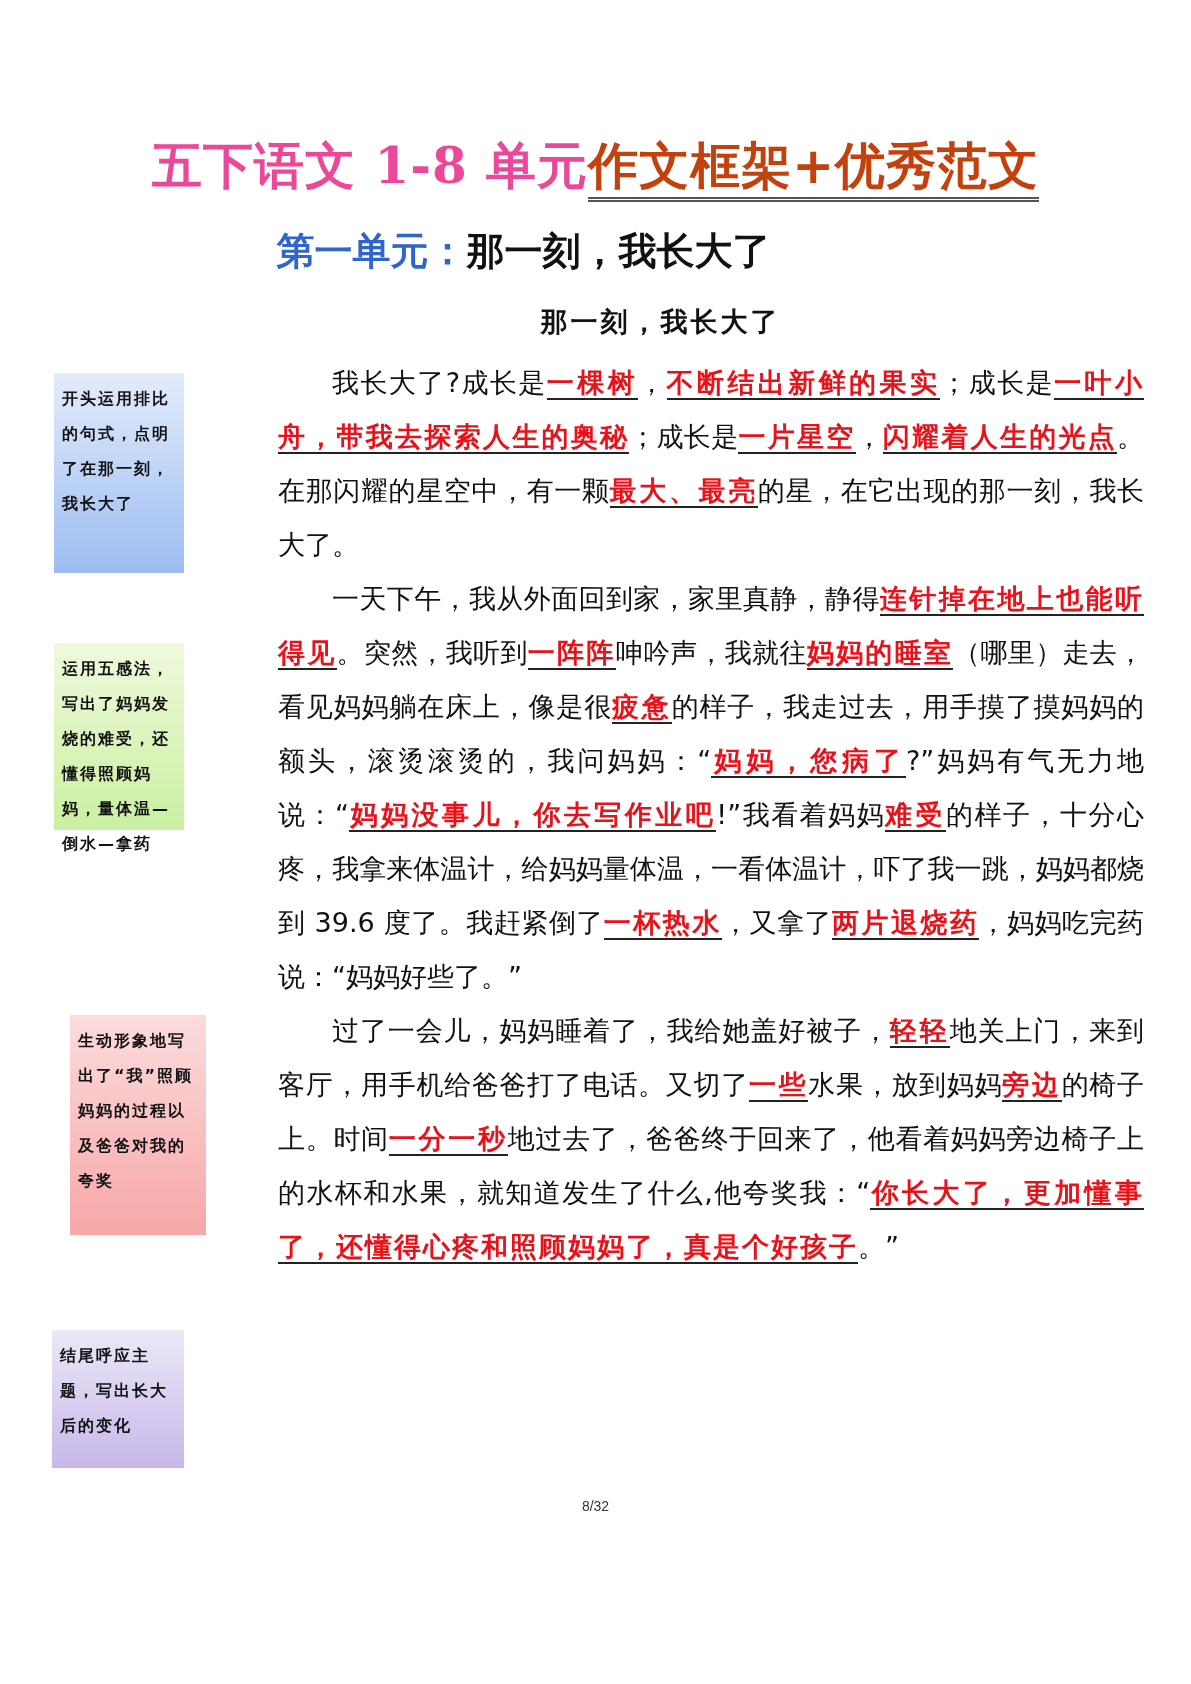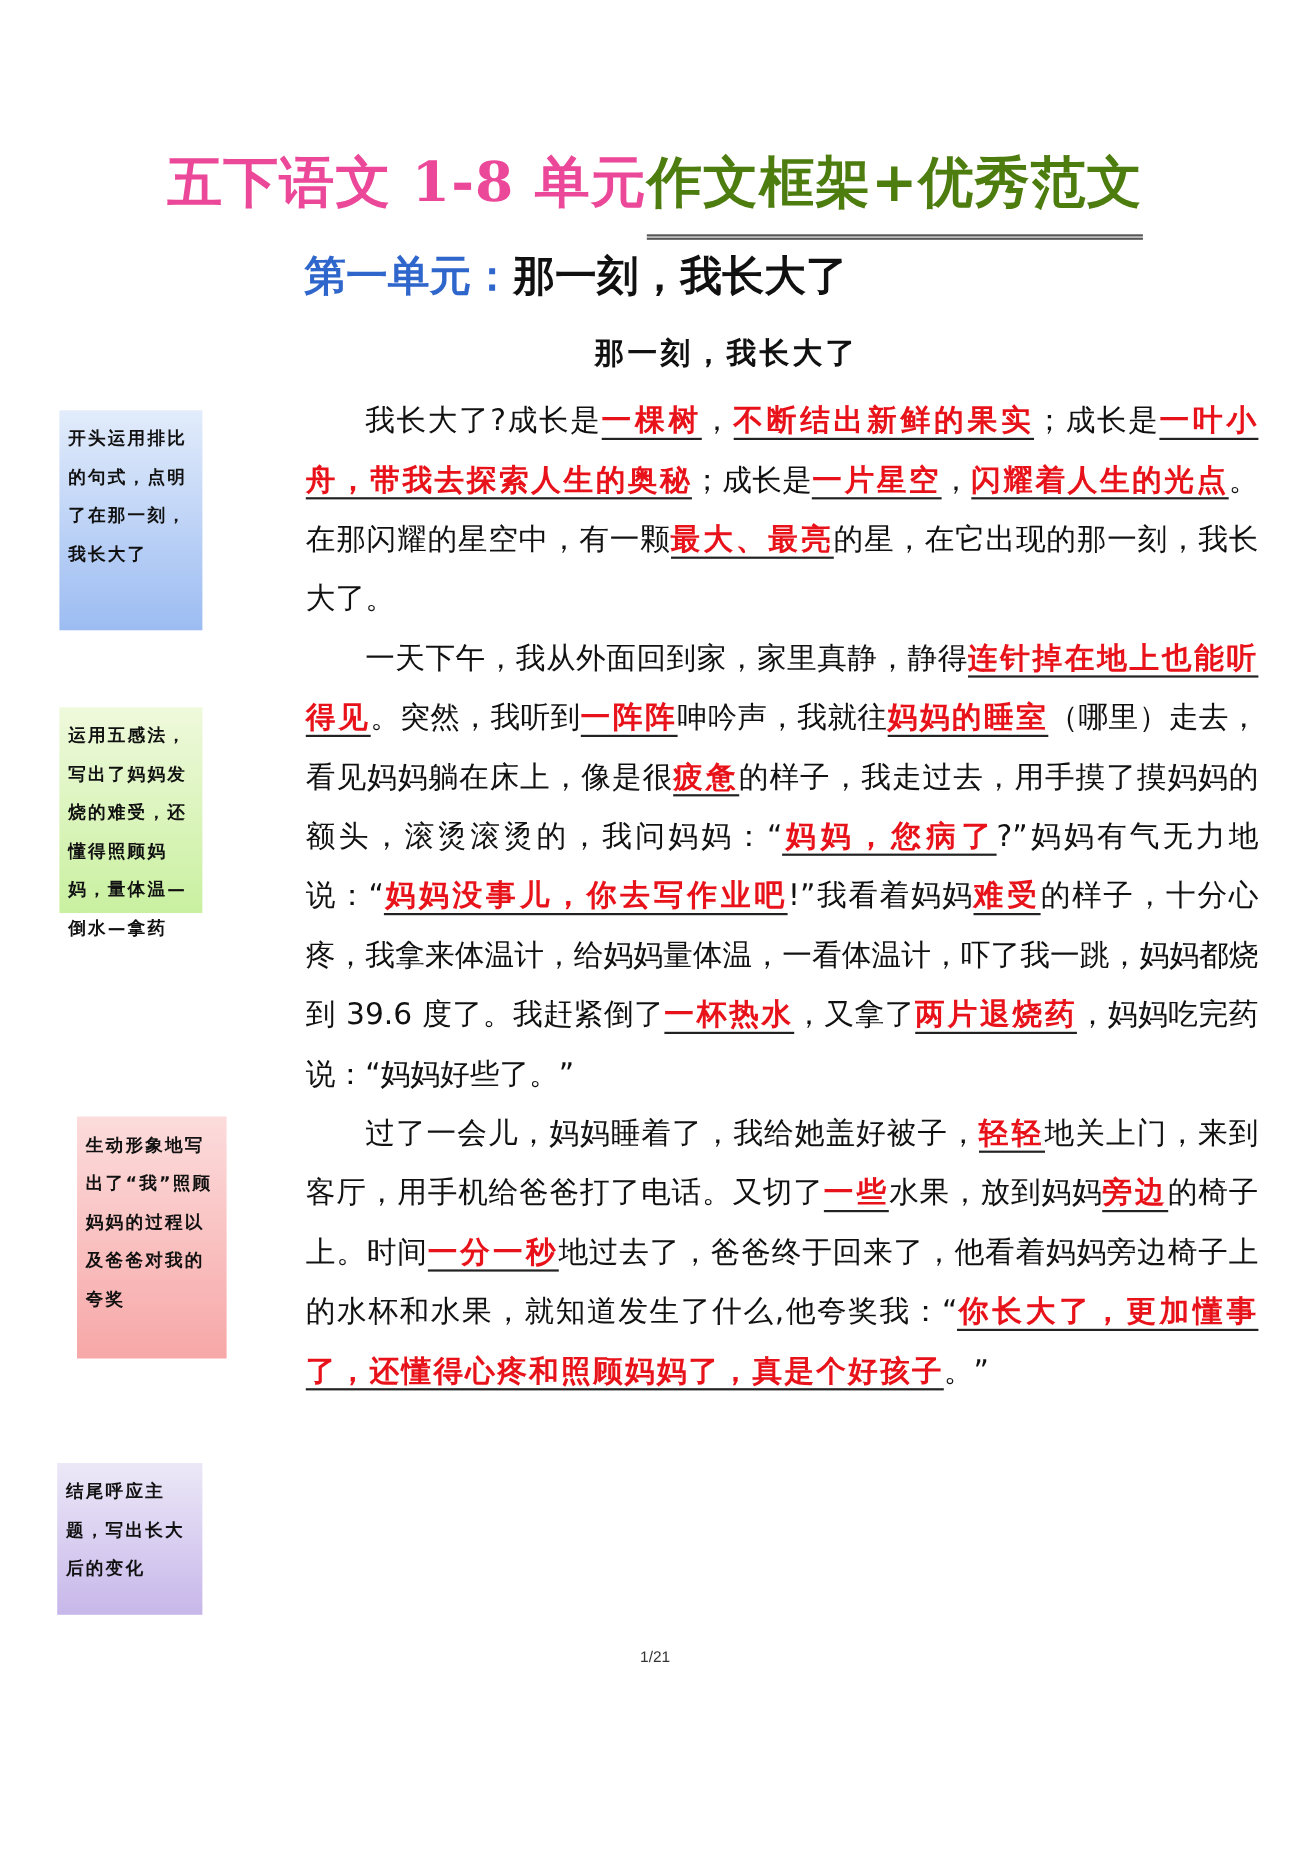--- a/index.html
+++ b/index.html
@@ -6,23 +6,23 @@
   html, body { width: 1191px; height: 1684px; background: #ffffff; overflow: hidden; }
   body { position: relative; font-family: "DejaVu Sans", "Liberation Sans", sans-serif; color: #111; }
 
   .main-title {
     position: absolute; top: 134px; left: 0; width: 1191px; text-align: center;
     font-size: 50px; font-weight: bold; letter-spacing: 1px; line-height: 64px;
     font-family: "DejaVu Serif", "Liberation Serif", serif;
   }
   .main-title .black { color: #ec4899; }
   .main-title .blue {
-    color: #4d7c0f;
+    color: #c2410c;
     border-bottom: 5px double #555;
-    padding-bottom: 18px;
+    padding-bottom: 2px;
     font-family: "DejaVu Sans", sans-serif;
   }
 
   .unit-title {
     position: absolute; top: 225px; left: 0; width: 1017px; text-align: center;
     font-size: 38px; font-weight: bold; line-height: 52px; padding-left: 30px;
   }
   .unit-title .blue { color: #2f66cc; }
   .unit-title .black { color: #111; }
 
@@ -72,13 +72,13 @@
 <div class="note green">运用五感法，写出了妈妈发烧的难受，还懂得照顾妈妈，量体温—倒水—拿药</div>
 <div class="note pink">生动形象地写出了“我”照顾妈妈的过程以及爸爸对我的夸奖</div>
 <div class="note purple">结尾呼应主题，写出长大后的变化</div>
 
 <div class="essay" id="essay">
     <p><span>我长大了?成长是</span><span class="hl">一棵树</span><span>，</span><span class="hl">不断结出新鲜的果实</span><span>；成长是</span><span class="hl">一叶小舟，带我去探索人生的奥秘</span><span>；成长是</span><span class="hl">一片星空</span><span>，</span><span class="hl">闪耀着人生的光点</span><span>。在那闪耀的星空中，有一颗</span><span class="hl">最大、最亮</span><span>的星，在它出现的那一刻，我长大了。</span></p>
     <p><span>一天下午，我从外面回到家，家里真静，静得</span><span class="hl">连针掉在地上也能听得见</span><span>。突然，我听到</span><span class="hl">一阵阵</span><span>呻吟声，我就往</span><span class="hl">妈妈的睡室</span><span>（哪里）走去，看见妈妈躺在床上，像是很</span><span class="hl">疲惫</span><span>的样子，我走过去，用手摸了摸妈妈的额头，滚烫滚烫的，我问妈妈：“</span><span class="hl">妈妈，您病了</span><span>?”妈妈有气无力地说：“</span><span class="hl">妈妈没事儿，你去写作业吧</span><span>!”我看着妈妈</span><span class="hl">难受</span><span>的样子，十分心疼，我拿来体温计，给妈妈量体温，一看体温计，吓了我一跳，妈妈都烧到 39.6 度了。我赶紧倒了</span><span class="hl">一杯热水</span><span>，又拿了</span><span class="hl">两片退烧药</span><span>，妈妈吃完药说：“妈妈好些了。”</span></p>
     <p><span>过了一会儿，妈妈睡着了，我给她盖好被子，</span><span class="hl">轻轻</span><span>地关上门，来到客厅，用手机给爸爸打了电话。又切了</span><span class="hl">一些</span><span>水果，放到妈妈</span><span class="hl">旁边</span><span>的椅子上。时间</span><span class="hl">一分一秒</span><span>地过去了，爸爸终于回来了，他看着妈妈旁边椅子上的水杯和水果，就知道发生了什么,他夸奖我：“</span><span class="hl">你长大了，更加懂事了，还懂得心疼和照顾妈妈了，真是个好孩子</span><span>。”</span></p>
   </div>
 
-<div class="page-num">1/21</div>
+<div class="page-num">8/32</div>
 
 </body></html>

